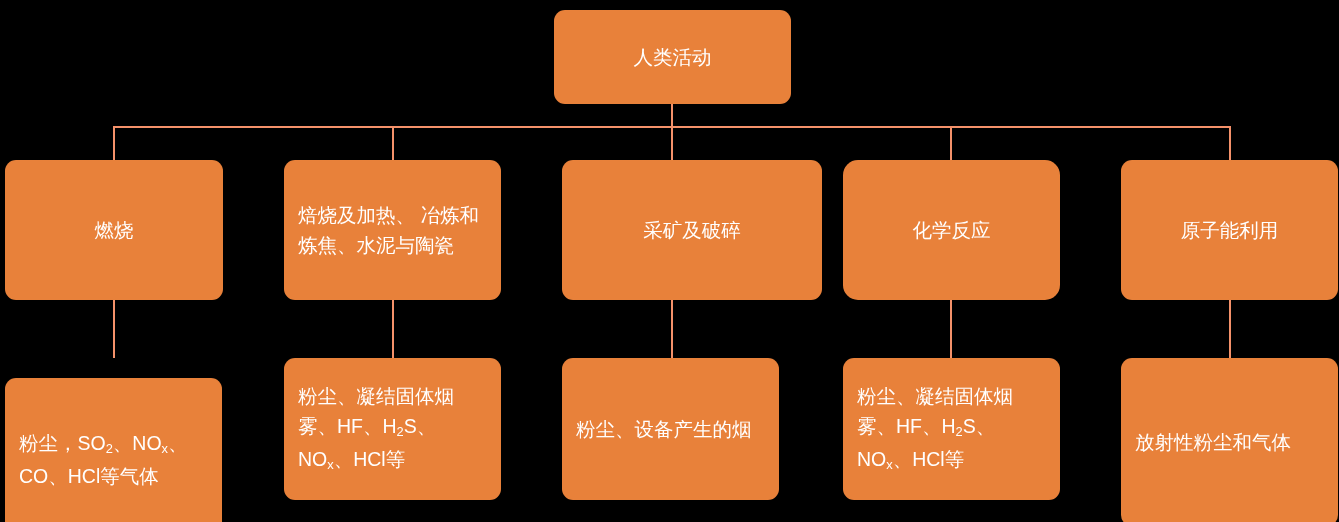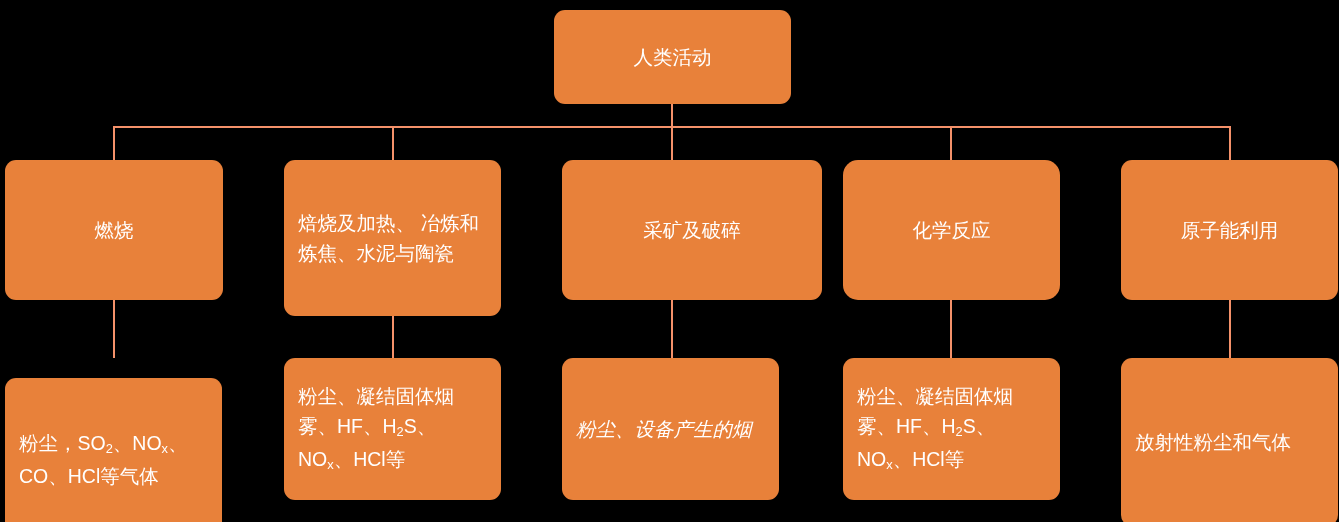--- a/index.html
+++ b/index.html
@@ -90,21 +90,21 @@
   <div class="conn v" style="left:113px; top:126px; width:2px; height:35px;"></div>
   <div class="conn v" style="left:392px; top:126px; width:2px; height:35px;"></div>
   <div class="conn v" style="left:671px; top:126px; width:2px; height:35px;"></div>
   <div class="conn v" style="left:950px; top:126px; width:2px; height:35px;"></div>
   <div class="conn v" style="left:1229px; top:126px; width:2px; height:35px;"></div>
 
   <div class="node lvl1" style="left:5px; top:160px; width:218px; height:140px;">
     <span class="node-label">燃烧</span>
   </div>
 
-  <div class="node lvl1 multiline" style="left:284px; top:160px; width:217px; height:156px;">
+  <div class="node lvl1 multiline" style="left:284px; top:160px; width:217px; height:140px;">
     <span class="node-label">焙烧及加热、 冶炼和炼焦、水泥与陶瓷</span>
   </div>
 
   <div class="node lvl1" style="left:562px; top:160px; width:260px; height:140px;">
     <span class="node-label">采矿及破碎</span>
   </div>
 
   <div class="node lvl1" style="left:843px; top:160px; width:217px; height:140px;border-radius:15px;">
     <span class="node-label">化学反应</span>
   </div>
@@ -120,21 +120,21 @@
   <div class="conn v" style="left:1229px; top:300px; width:2px; height:58px;"></div>
 
   <div class="node lvl2" style="left:5px; top:358px; width:217px; height:162px;margin-top:20px;">
     <span class="node-label">粉尘，SO<sub>2</sub>、NO<sub>x</sub>、CO、HCl等气体</span>
   </div>
 
   <div class="node lvl2" style="left:284px; top:358px; width:217px; height:142px;">
     <span class="node-label">粉尘、凝结固体烟雾、HF、H<sub>2</sub>S、NO<sub>x</sub>、HCl等</span>
   </div>
 
-  <div class="node lvl2" style="left:562px; top:358px; width:217px; height:142px;font-style:italic;">
+  <div class="node lvl2" style="left:562px; top:358px; width:217px; height:142px;">
     <span class="node-label">粉尘、设备产生的烟</span>
   </div>
 
   <div class="node lvl2" style="left:843px; top:358px; width:217px; height:142px;">
     <span class="node-label">粉尘、凝结固体烟雾、HF、H<sub>2</sub>S、NO<sub>x</sub>、HCl等</span>
   </div>
 
   <div class="node lvl2" style="left:1121px; top:358px; width:217px; height:168px;">
     <span class="node-label">放射性粉尘和气体</span>
   </div>

